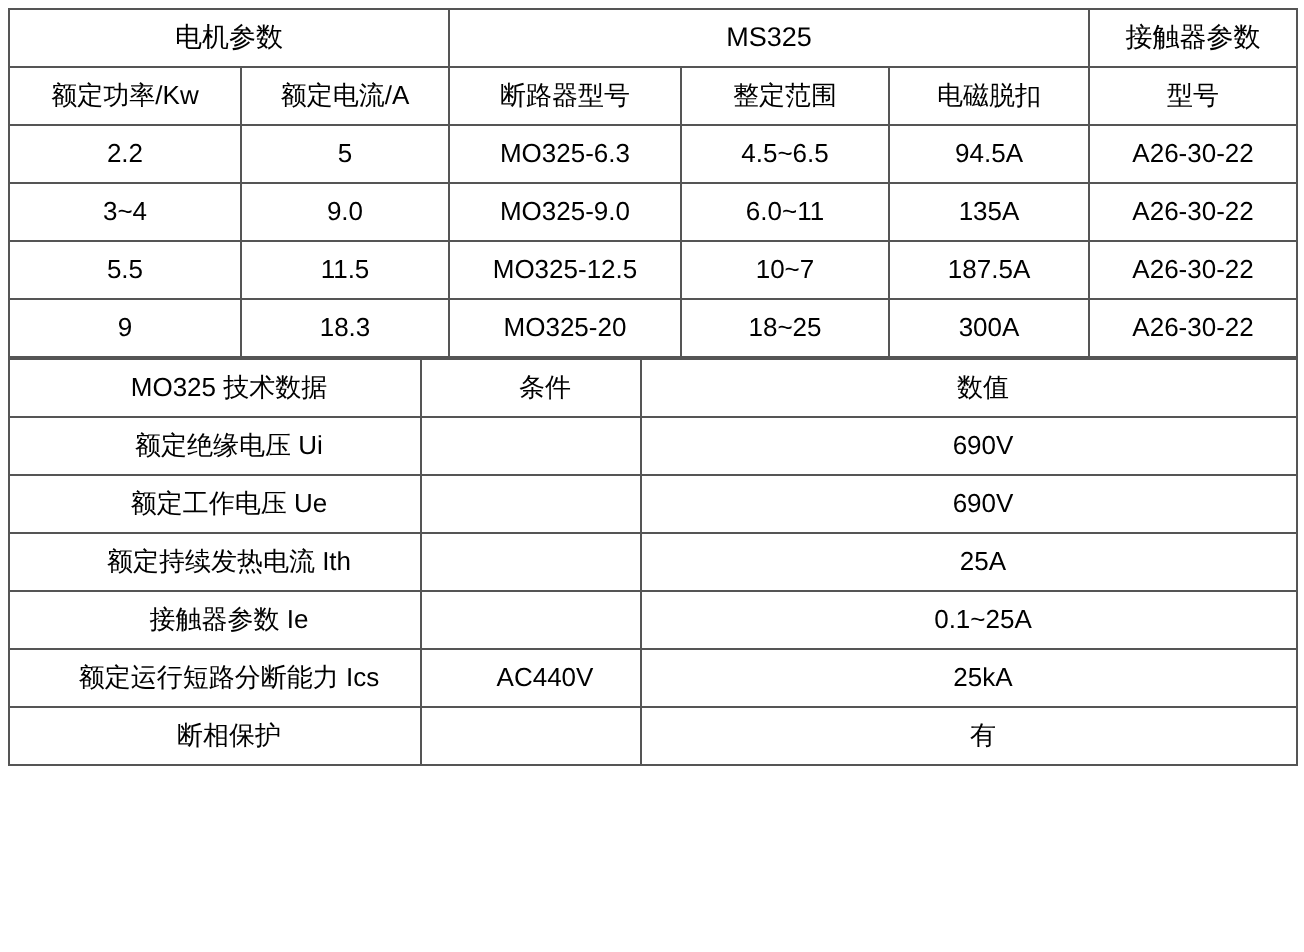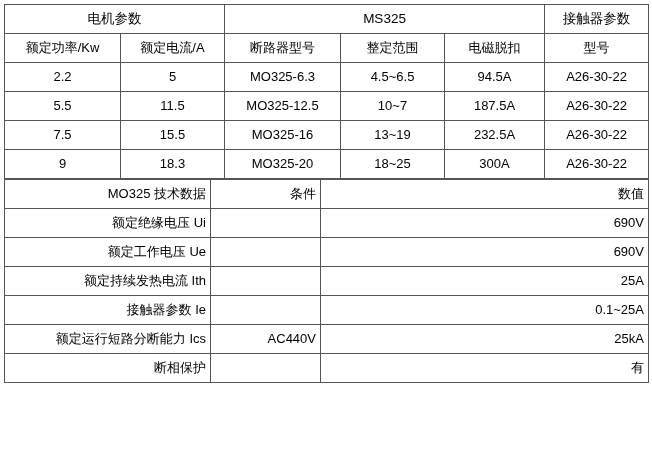--- a/index.html
+++ b/index.html
@@ -33,21 +33,21 @@
     border: 1px solid #555555;
     font-weight: normal;
     font-size: 13px;
     padding: 0 4px;
     height: 28px;
     line-height: 28px;
     overflow: hidden;
     white-space: nowrap;
   }
   .c { text-align: center; }
-  .l { text-align: right; padding-left: 18px; }
+  .l { text-align: center; padding-left: 18px; }
   .grp { font-size: 13.5px; }
   .hdr { font-size: 13px; }
   
   .w-a { width: 116px; }
   .w-b { width: 104px; }
   .w-c { width: 116px; }
   .w-d { width: 104px; }
   .w-e { width: 100px; }
   .w-f { width: 104px; }
   
@@ -85,33 +85,33 @@
       </tr>
       <tr>
         <td class="c">2.2</td>
         <td class="c">5</td>
         <td class="c">MO325-6.3</td>
         <td class="c">4.5~6.5</td>
         <td class="c">94.5A</td>
         <td class="c">A26-30-22</td>
       </tr>
       <tr>
+        <td class="c">3~4</td>
+        <td class="c">9.0</td>
+        <td class="c">MO325-9.0</td>
+        <td class="c">6.0~11</td>
+        <td class="c">135A</td>
+        <td class="c">A26-30-22</td>
+      </tr>
+      <tr>
         <td class="c">5.5</td>
         <td class="c">11.5</td>
         <td class="c">MO325-12.5</td>
         <td class="c">10~7</td>
         <td class="c">187.5A</td>
-        <td class="c">A26-30-22</td>
-      </tr>
-      <tr>
-        <td class="c">7.5</td>
-        <td class="c">15.5</td>
-        <td class="c">MO325-16</td>
-        <td class="c">13~19</td>
-        <td class="c">232.5A</td>
         <td class="c">A26-30-22</td>
       </tr>
       <tr>
         <td class="c">9</td>
         <td class="c">18.3</td>
         <td class="c">MO325-20</td>
         <td class="c">18~25</td>
         <td class="c">300A</td>
         <td class="c">A26-30-22</td>
       </tr>

